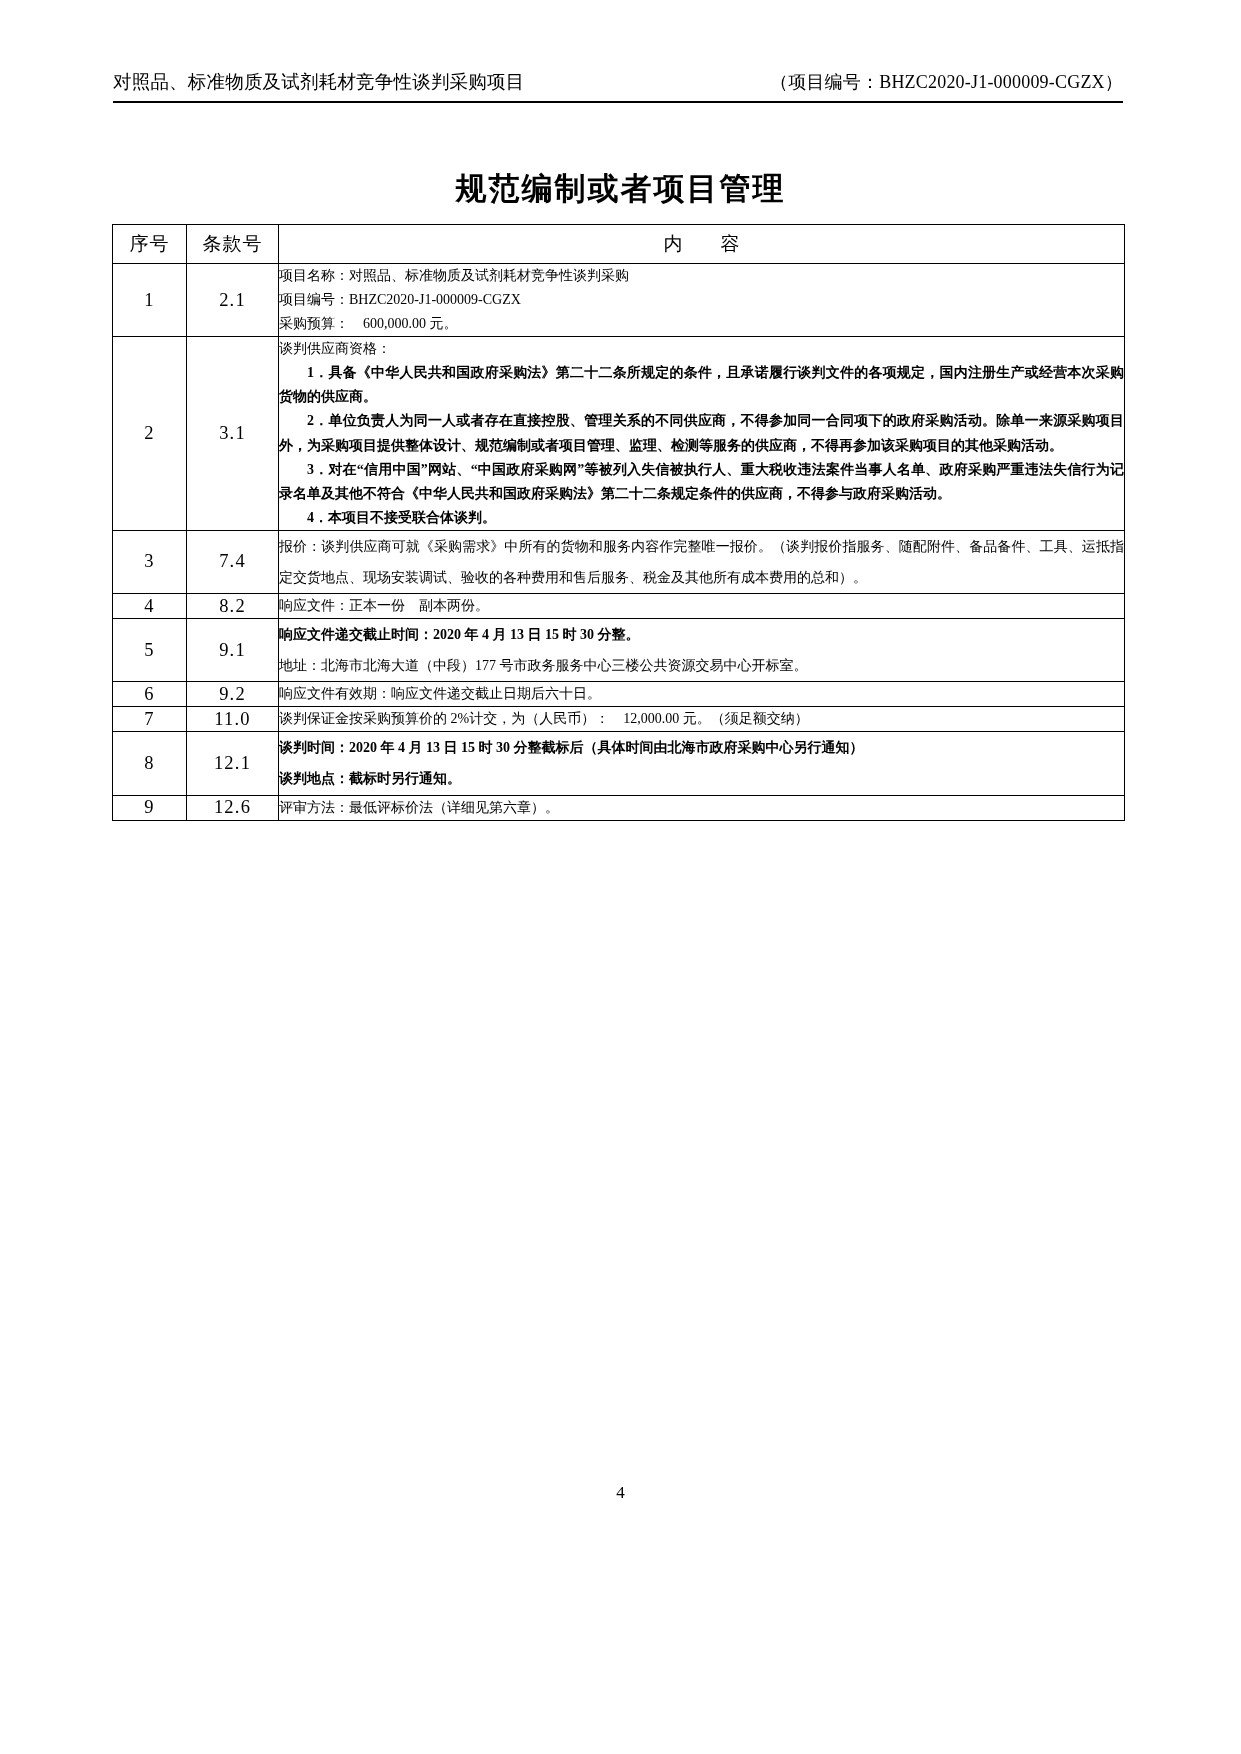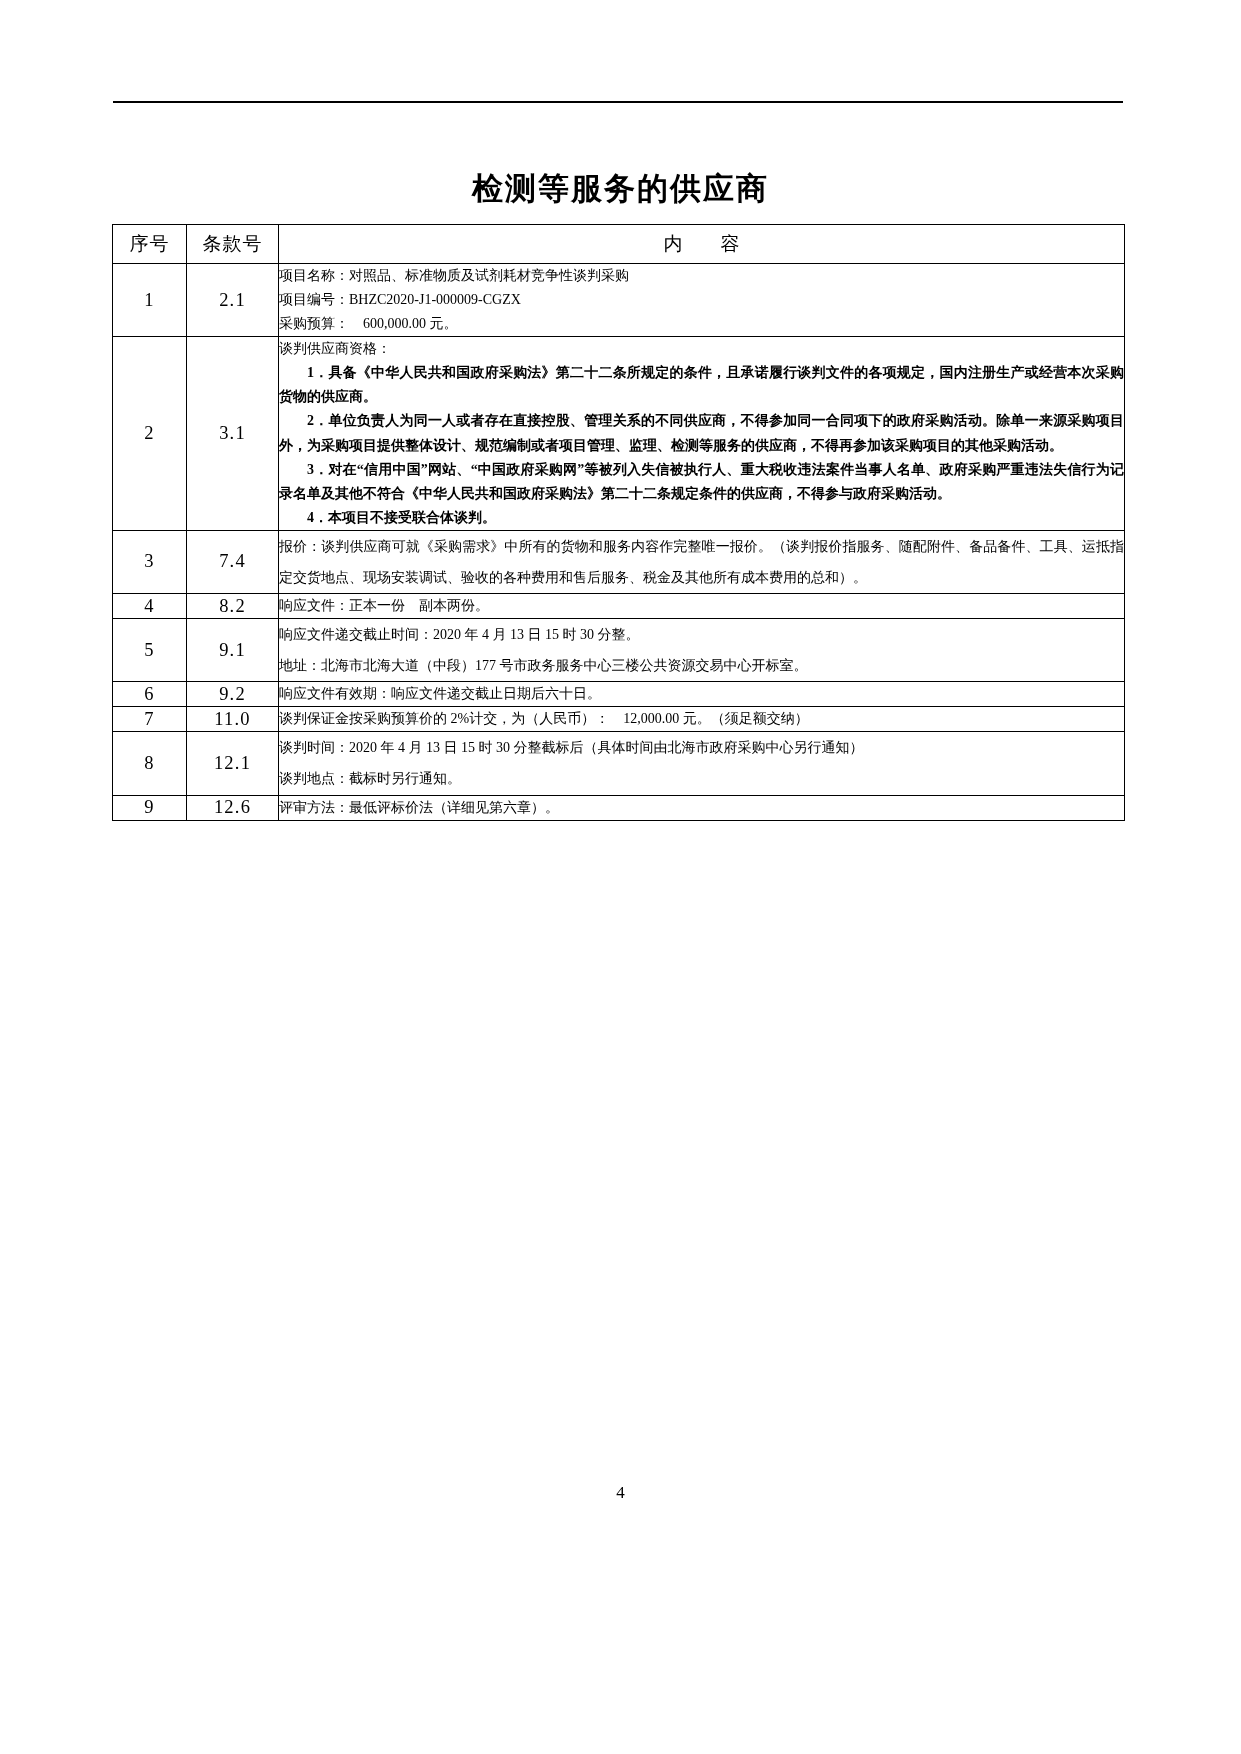--- a/index.html
+++ b/index.html
@@ -107,40 +107,44 @@
     padding: 9px 12px 9px 14px;
     font-size: 14px;
     line-height: 1.72;
     text-align: justify;
     text-justify: inter-ideograph;
   }
   td.content.loose { line-height: 2.22; margin-top: 27px; }
 
   .para { margin: 0; }
   .para.ind { text-indent: 2em; font-weight: bold; }
-  .para.b { font-weight: normal; }
+  .para.b { font-weight: bold; }
 
   
   .page-number {
     position: absolute;
     left: 0;
     top: 1483px;
     width: 100%;
     text-align: center;
     font-size: 17px;
   }
 </style>
 </head>
 <body>
 
 <div class="page">
 
+  <div class="doc-header">
+    <div class="hdr-left">对照品、标准物质及试剂耗材竞争性谈判采购项目</div>
+    <div class="hdr-right">（项目编号：BHZC2020-J1-000009-CGZX）</div>
+  </div>
   <div class="header-rule"></div>
 
-  <h1 class="doc-title">检测等服务的供应商</h1>
+  <h1 class="doc-title">规范编制或者项目管理</h1>
 
   <div class="tbl-wrap">
     <table class="notice">
       <colgroup>
         <col class="c-no">
         <col class="c-cl">
         <col class="c-body">
       </colgroup>
       <thead>
         <tr>

